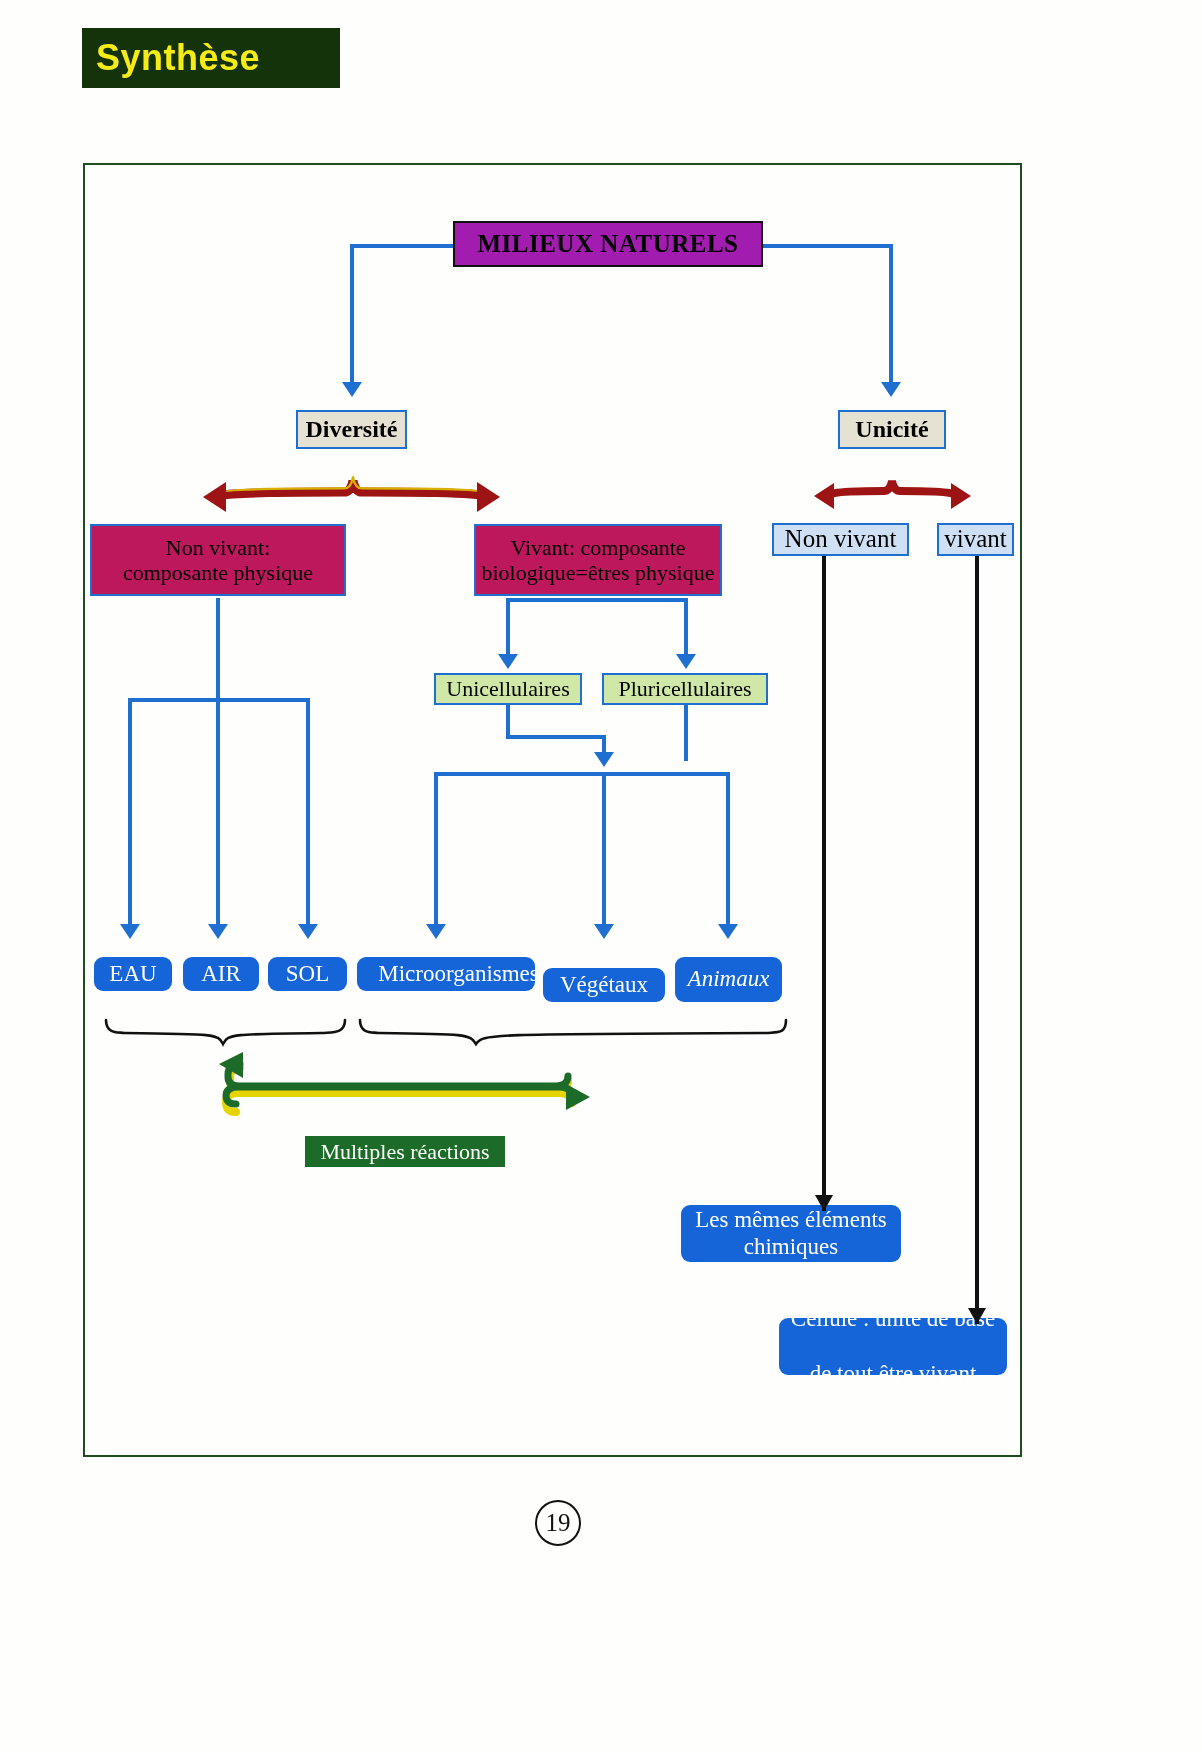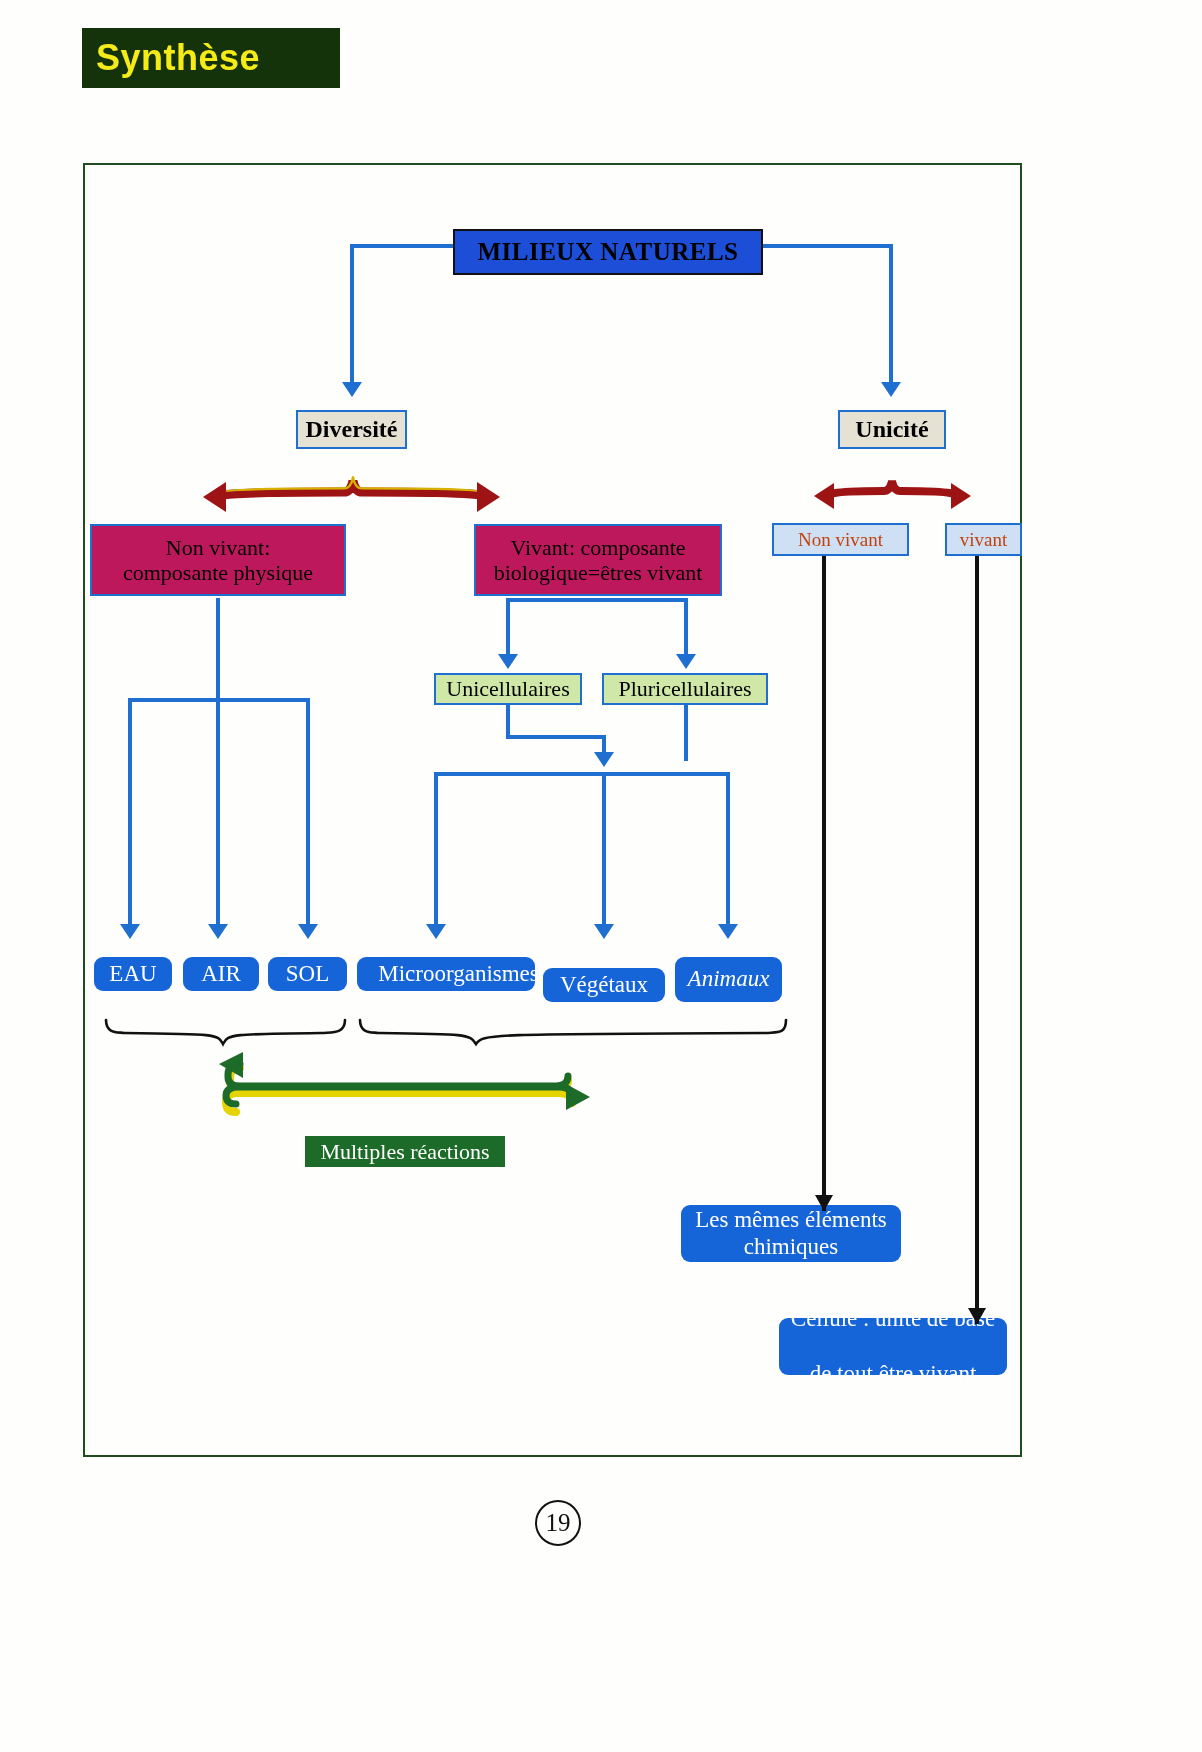--- a/index.html
+++ b/index.html
@@ -16,27 +16,27 @@
 
   
   .frame{position:absolute;left:83px;top:163px;width:935px;height:1290px;
          border:2px solid #1f4d1f;background:transparent;}
 
   
   .bx{position:absolute;box-sizing:border-box;display:flex;
       align-items:center;justify-content:center;text-align:center;
       line-height:1.15;}
 
-  .b-top{background:#1d4ed8;border:2px solid #111;font-weight:bold;
-         font-size:25px;letter-spacing:.5px;color:#000;margin-top:8px;}
+  .b-top{background:#a21caf;border:2px solid #111;font-weight:bold;
+         font-size:25px;letter-spacing:.5px;color:#000;}
   .b-tan{background:#e6e2d3;border:2px solid #1f6fd0;font-weight:bold;
          font-size:24px;color:#000;}
   .b-lav{background:#be185d;border:2px solid #1f6fd0;font-size:22px;color:#000;}
   .b-grn{background:#cfe8a8;border:2px solid #1f6fd0;font-size:22px;color:#000;}
-  .b-pale{background:#cfe0f5;border:2px solid #1f6fd0;font-size:19px;color:#c2410c;}
+  .b-pale{background:#cfe0f5;border:2px solid #1f6fd0;font-size:25px;color:#000000;}
   .b-blue{background:#1565d8;border-radius:9px;color:#fff;font-size:23px;}
   .b-dkgrn{background:#1d6b28;color:#fff;font-size:22px;}
 
   
   .ln{position:absolute;background:#1f6fd0;}
   .lnk{position:absolute;background:#111;}
   .vh{width:4px;}  .hz{height:4px;}
   .vhk{width:4px;}
 
   .arw{position:absolute;width:0;height:0;
@@ -77,28 +77,28 @@
     <span>Unicité</span>
   </div>
 
   <div class="bx b-lav" style="left:90px;top:524px;width:256px;height:72px;flex-direction:column;">
     <span>Non vivant:</span>
     <span>composante physique</span>
   </div>
 
   <div class="bx b-lav" style="left:474px;top:524px;width:248px;height:72px;flex-direction:column;">
     <span>Vivant: composante</span>
-    <span>biologique=êtres vivant</span>
+    <span>biologique=êtres physique</span>
   </div>
 
   <div class="bx b-pale" style="left:772px;top:523px;width:137px;height:33px;">
     <span>Non vivant</span>
   </div>
 
-  <div class="bx b-pale" style="left:937px;top:523px;width:77px;height:33px;margin-left:8px;">
+  <div class="bx b-pale" style="left:937px;top:523px;width:77px;height:33px;">
     <span>vivant</span>
   </div>
 
   <div class="bx b-grn" style="left:434px;top:673px;width:148px;height:32px;">
     <span>Unicellulaires</span>
   </div>
 
   <div class="bx b-grn" style="left:602px;top:673px;width:166px;height:32px;">
     <span>Pluricellulaires</span>
   </div>

